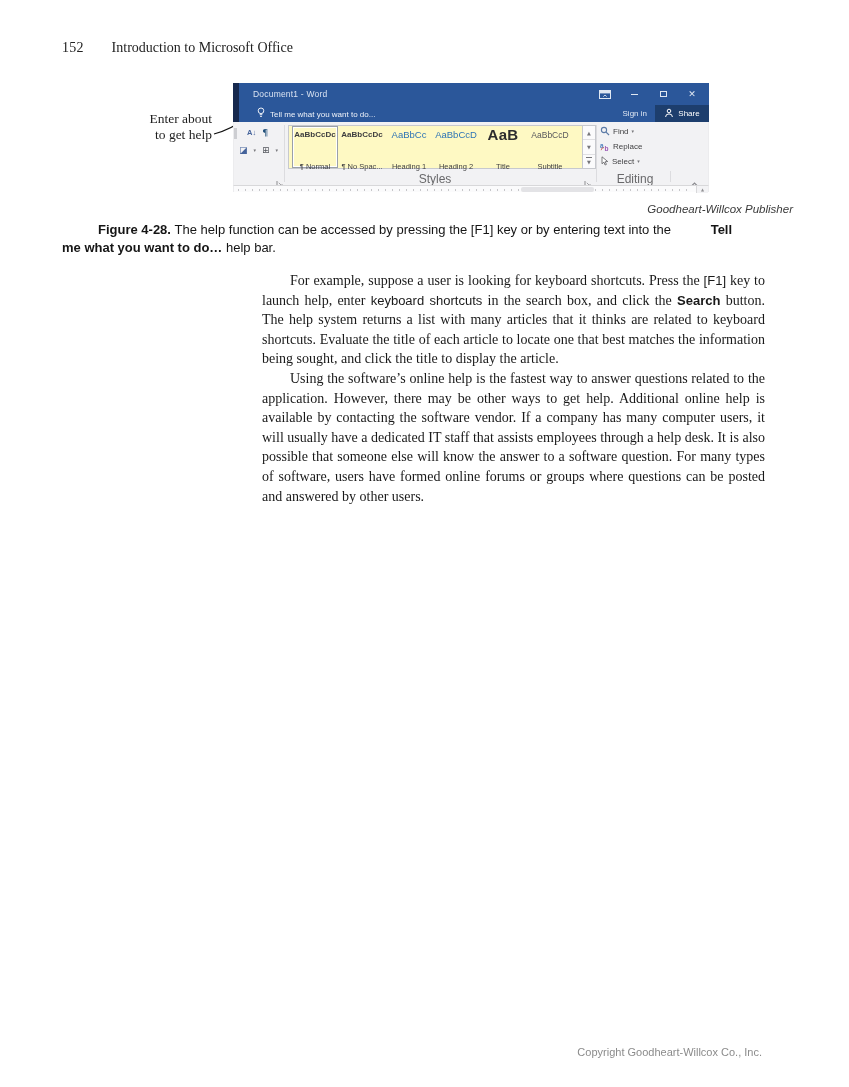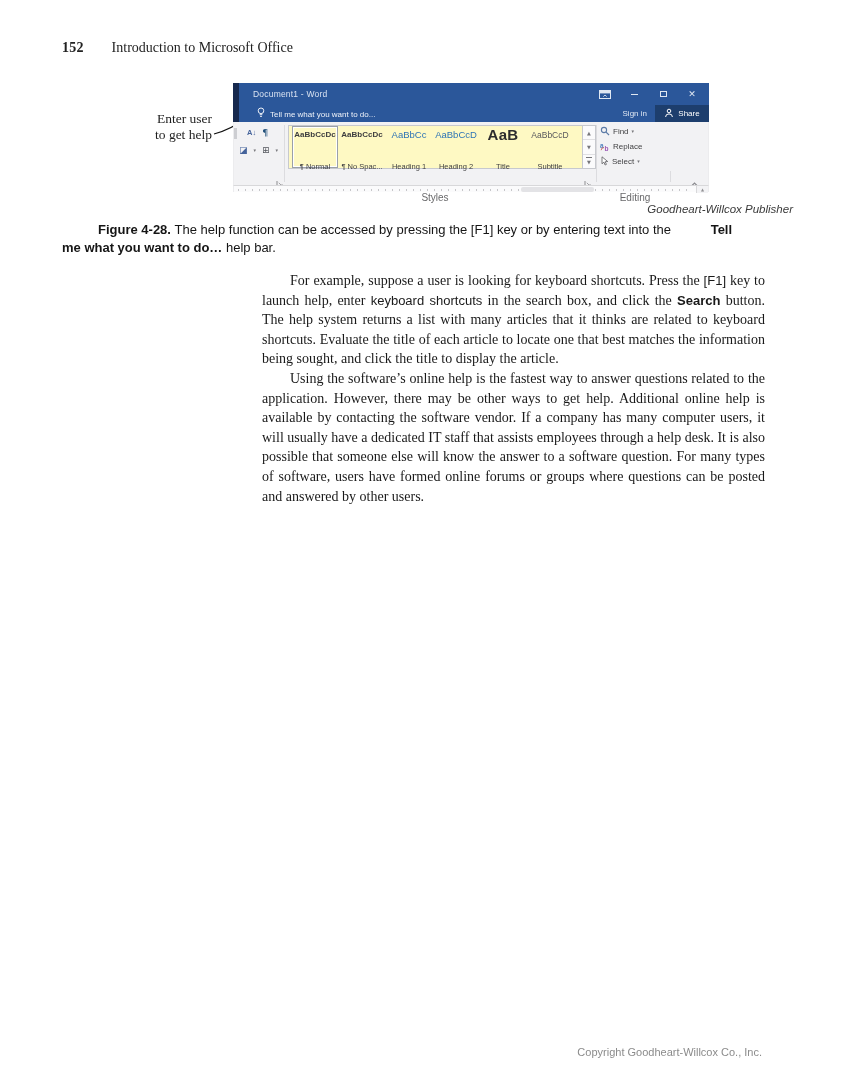--- a/index.html
+++ b/index.html
@@ -6,21 +6,21 @@
   html,body { background:#e9e9e9; }
   .page {
     position:relative; width:849px; height:1087px; margin:0 auto;
     background:#ffffff; overflow:hidden;
     font-family:"Liberation Serif", serif; color:#1a1a1a;
   }
 
   
   .running-head { position:absolute; top:40px; left:62px; display:flex; gap:28px;
     font-size:14px; color:#222; }
-  .running-head .folio { font-weight:bold; letter-spacing:.2px; }
+  .running-head .folio { font-weight:normal; letter-spacing:.2px; }
 
   
   .annotation { position:absolute; top:111px; left:108px; width:104px;
     text-align:right; font-size:13.5px; line-height:15.5px; color:#1e1e1e; }
   .arrow-svg { position:absolute; top:103px; left:206px; }
 
   
   .word-window { position:absolute; top:83px; left:233px; width:476px; height:109px;
     font-family:"Liberation Sans", sans-serif; }
   .titlebar { position:relative; height:22px; background:var(--titlebar,#2b579a); }
@@ -67,21 +67,21 @@
     font-size:5px; color:#76767a; border-bottom:1px solid #e0e0e3; background:#fbfbfc;
     font-family:"DejaVu Sans", sans-serif; }
   .gscroll-btn:last-child { border-bottom:none; }
   .more-line { display:block; width:6px; border-top:1px solid #76767a; margin-bottom:1px; }
 
   .editing-cluster { position:absolute; left:366px; top:2px; width:72px; }
   .edit-row { display:flex; align-items:center; gap:3px; height:15px;
     font-size:8px; color:#3f3f41; }
 
   .group-labels { position:absolute; left:0; top:48px; width:100%; height:14px; }
-  .group-label { position:absolute; font-size:10px; color:#69696b; text-align:center; top:2px;margin-top:20px; }
+  .group-label { position:absolute; font-size:12px; color:#69696b; text-align:center; top:2px; }
   .launcher { position:absolute; top:3px; }
   .collapse-chevron { position:absolute; left:456px; top:4px; }
   .label-sep { position:absolute; left:436px; top:1px; height:11px; width:1px; background:#dcdcdf; }
 
   .ruler-strip { position:relative; height:7px; background:#fbfbfc; border-top:1px solid #d8d8da;
     border-left:1px solid #ececee; border-right:1px solid #ececee; }
   .ruler-ticks { position:absolute; left:4px; top:3px; height:2px; width:452px;
     background:repeating-linear-gradient(to right, #c6c6c9 0 1px, transparent 1px 7px); }
   .ruler-bar { position:absolute; left:287px; top:1px; width:73px; height:5px;
     background:#e3e3e6; border-radius:2px; }
@@ -111,21 +111,21 @@
 <body>
 
 <div class="page" style="--titlebar: #2b579a; --sharebtn: #1d3e6d; --ribbonbg: #f2f2f4; --headingclr: #2e74b5;">
 
   <div class="running-head">
     <span class="folio">152</span>
     <span>Introduction to Microsoft Office</span>
   </div>
 
   <div class="annotation">
-    <div>Enter user</div>
+    <div>Enter about</div>
     <div>to get help</div>
   </div>
   <svg class="arrow-svg" width="60" height="42">
     <defs>
       <marker id="ah" markerWidth="7" markerHeight="7" refX="5" refY="3.5" orient="auto">
         <path d="M0,0 L6,3.5 L0,7 Z" fill="#111"></path>
       </marker>
     </defs>
     <path d="M8 31 Q24 27 44 13" fill="none" stroke="#111" stroke-width="1.2" marker-end="url(#ah)"></path>
   </svg>

